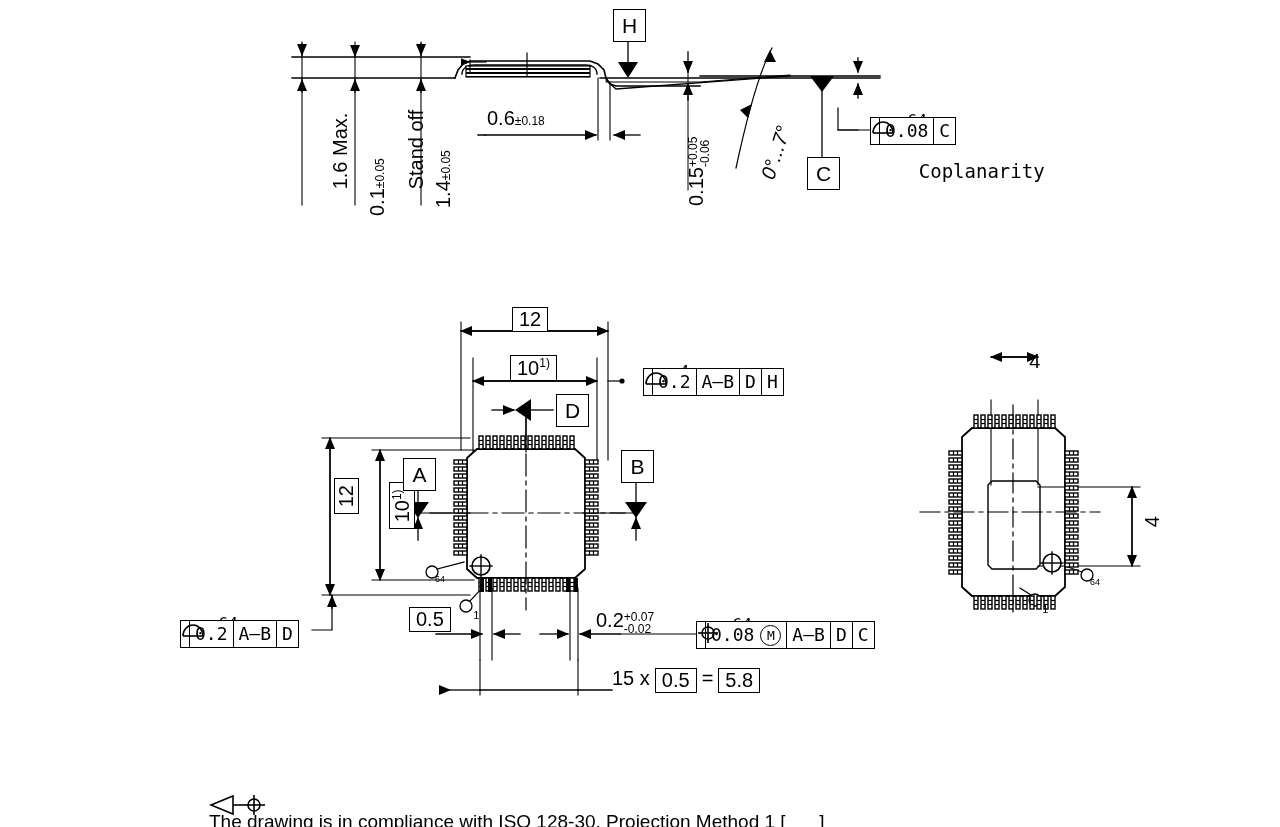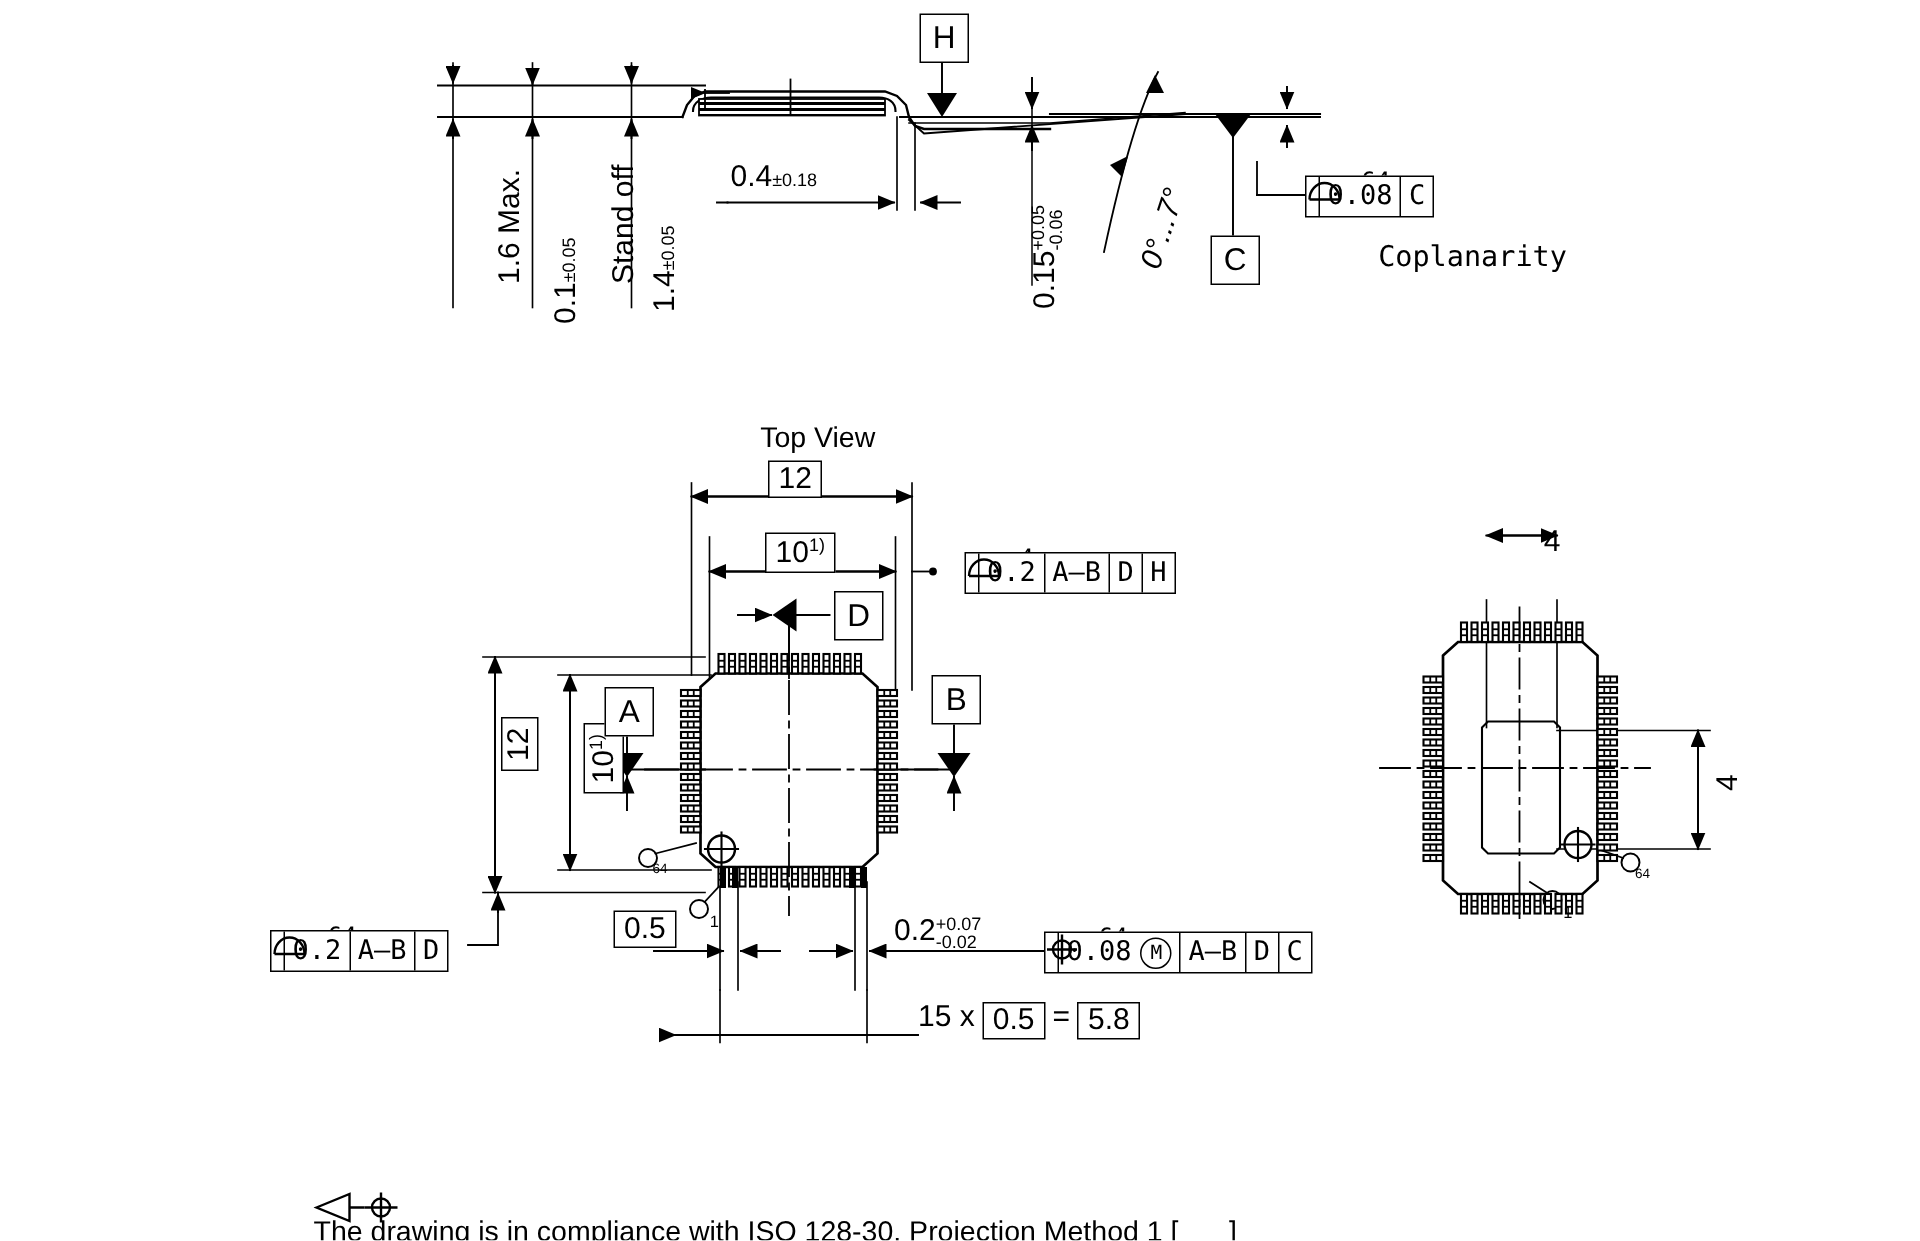--- a/index.html
+++ b/index.html
@@ -444,21 +444,21 @@
     </span>
   </div>
 
   <div class="t" style="left:415px;top:192px;">
     <span class="rot90" style="display:inline-block;white-space:nowrap;">
       <span class="dim">1.4</span><span class="dim-sm">±0.05</span>
     </span>
   </div>
 
   <div class="t" style="left:487px;top:108px;white-space:nowrap;">
-    <span class="dim">0.4</span><span class="dim-sm">±0.18</span>
+    <span class="dim">0.6</span><span class="dim-sm">±0.18</span>
   </div>
 
   <div class="t" style="left:668px;top:190px;">
     <span class="rot90" style="display:inline-block;white-space:nowrap;">
       <span class="dim">0.15</span><span class="tolfrac"><span>+0.05</span><span>-0.06</span></span>
     </span>
   </div>
 
   <div class="t" style="left:716px;top:180px;">
     <span style="display:inline-block;transform:rotate(-72deg);transform-origin:0 0;">
@@ -487,23 +487,20 @@
         </svg>
     </div>
     <div>0.08</div>
     <div>C</div>
   </div>
 
   <div class="t gdt" style="left:873px;top:143px;">
     <span>Coplanarity</span>
   </div>
 
-  <div class="t view-title" style="left:486px;top:264px;">
-    <span>Top View</span>
-  </div>
 
   <div class="boxdim" style="left:512px;top:307px;">
     <span>12</span>
   </div>
 
   <div class="boxdim" style="left:510px;top:355px;">
     <span>10</span><sup style="font-size:12px;">1)</sup>
   </div>
 
   <div class="t" style="left:300px;top:525px;">

